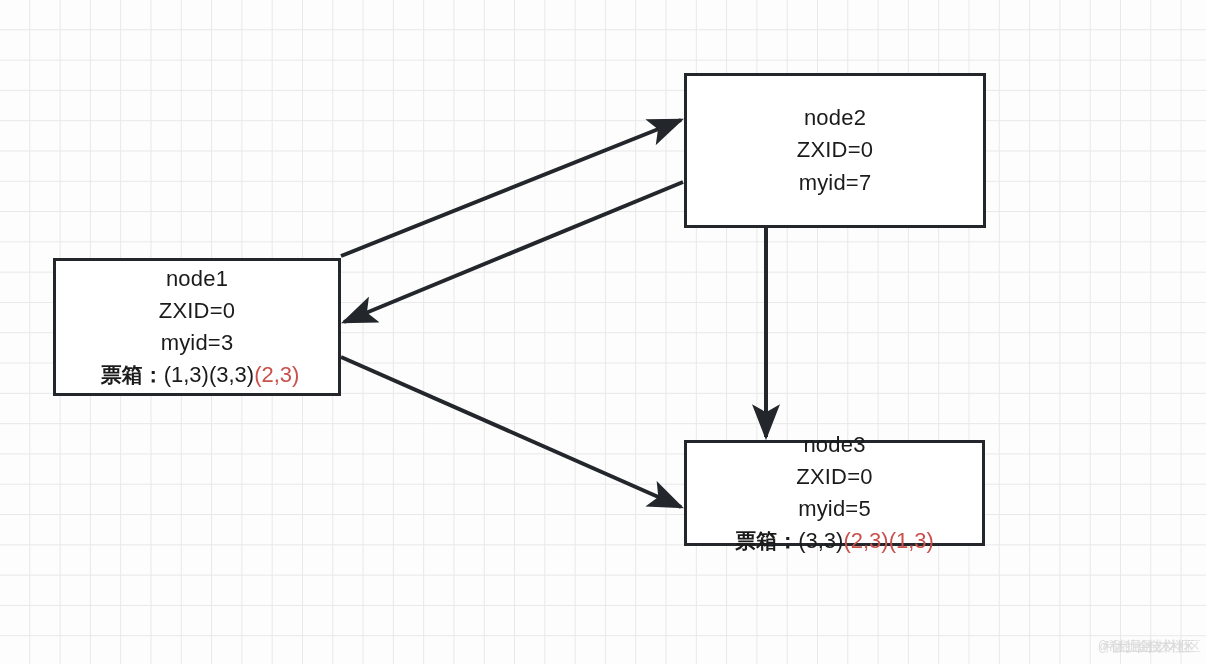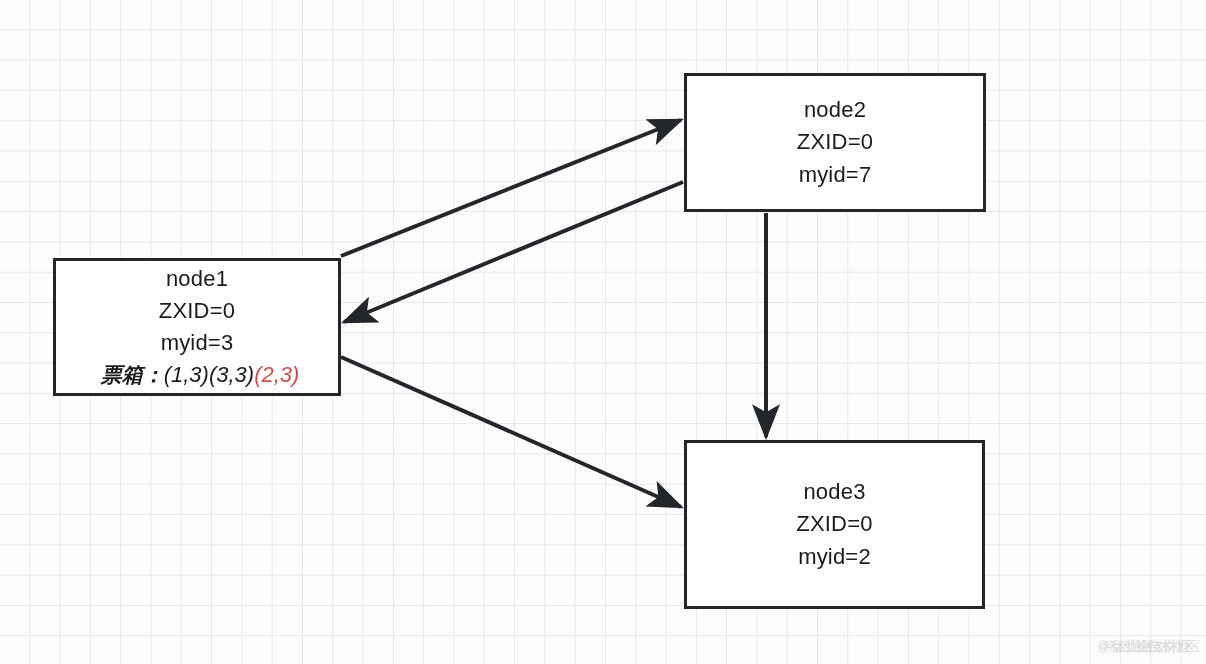--- a/index.html
+++ b/index.html
@@ -57,25 +57,25 @@
   .cjk {
     font-family: "DejaVu Sans", "Liberation Sans", sans-serif;
     font-weight: 700;
     font-size: 21px;
   }
   .vote-black { color: #1b1b1b; }
   .vote-red   { color: #c9504b; }
 
   
   #node1 { left: 53px;  top: 258px; width: 288px; height: 138px; }
-  #node2 { left: 684px; top: 73px;  width: 302px; height: 139px; }
-  #node3 { left: 684px; top: 440px; width: 301px; height: 169px; }
+  #node2 { left: 684px; top: 73px;  width: 302px; height: 155px; }
+  #node3 { left: 684px; top: 440px; width: 301px; height: 106px; }
 
   
-  #node1 .ballot { margin-right: -6px; font-style: italic; }
+  #node1 .ballot { margin-right: -6px; }
 
   .watermark {
     position: absolute;
     right: 14px;
     bottom: 8px;
     font-size: 14px;
     color: #bcbcbc;
     opacity: 0.55;
     white-space: nowrap;
     letter-spacing: -3px;
@@ -123,21 +123,24 @@
 
   <div class="node" id="node2">
     <div class="node-line">node2</div>
     <div class="node-line">ZXID=0</div>
     <div class="node-line">myid=7</div>
   </div>
 
   <div class="node" id="node3">
     <div class="node-line">node3</div>
     <div class="node-line">ZXID=0</div>
-    <div class="node-line">myid=2</div>
+    <div class="node-line">myid=5</div>
+    <div class="node-line ballot">
+      <span class="cjk">票箱：</span><span class="vote-black">(3,3)</span><span class="vote-red">(2,3)</span><span class="vote-red">(1,3)</span>
+    </div>
   </div>
 
   <div class="watermark">
     <span>@稀土掘金技术社区</span>
     <span class="wm-b">@稀土掘金技术社区</span>
   </div>
 
 </div>
 
 </body></html>

